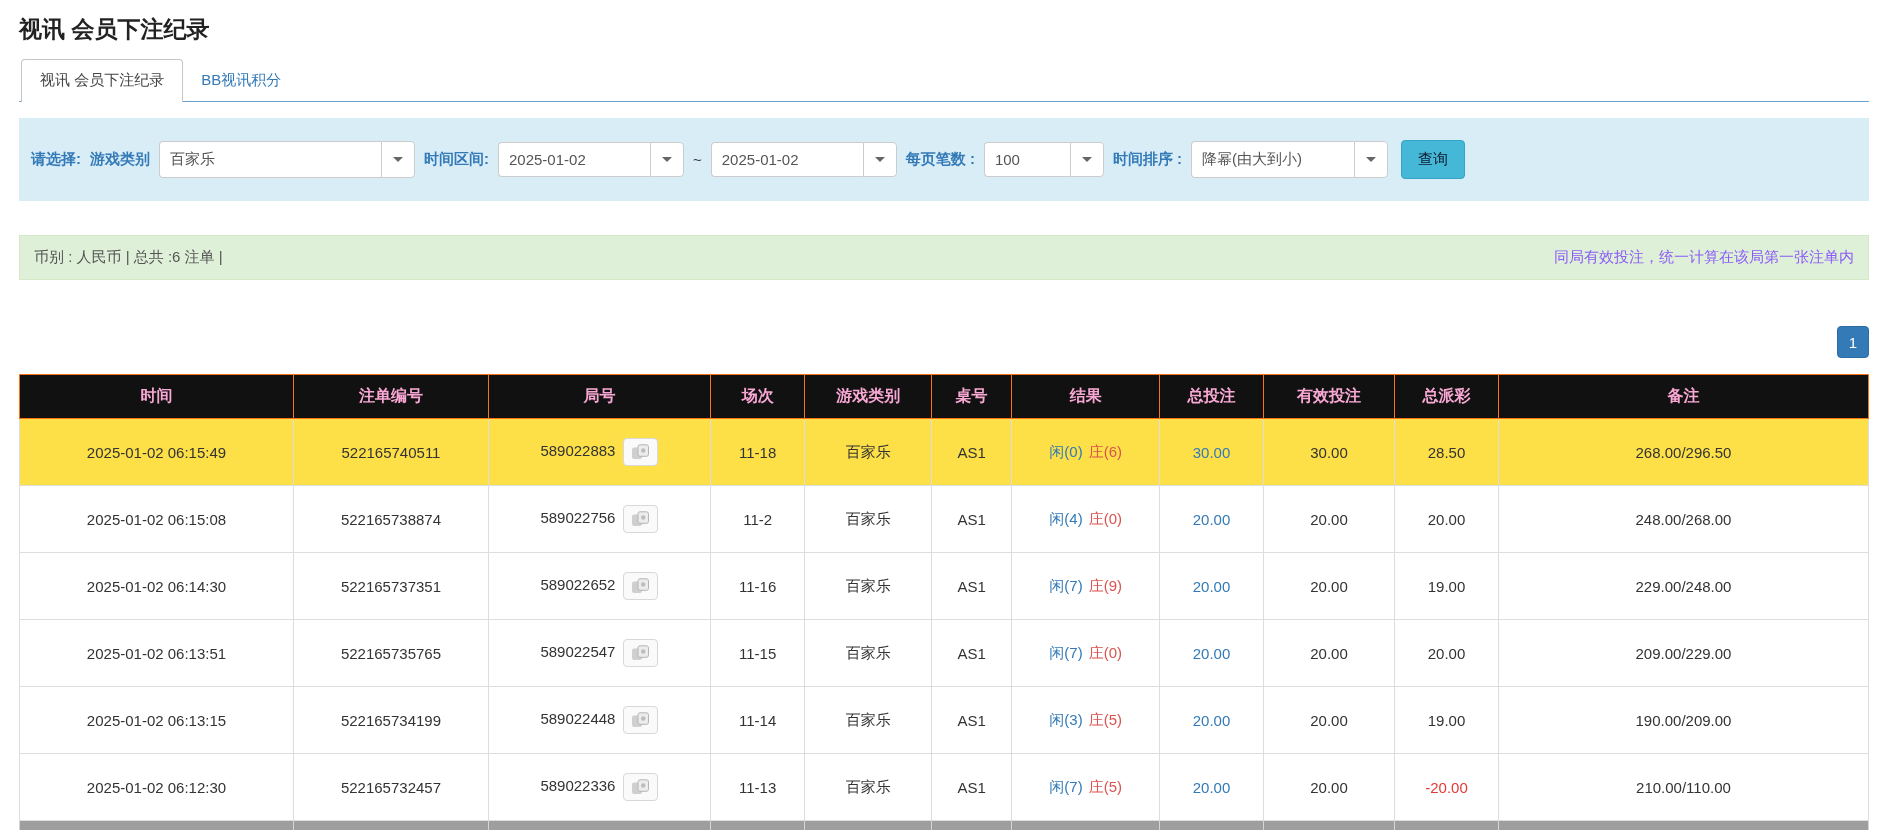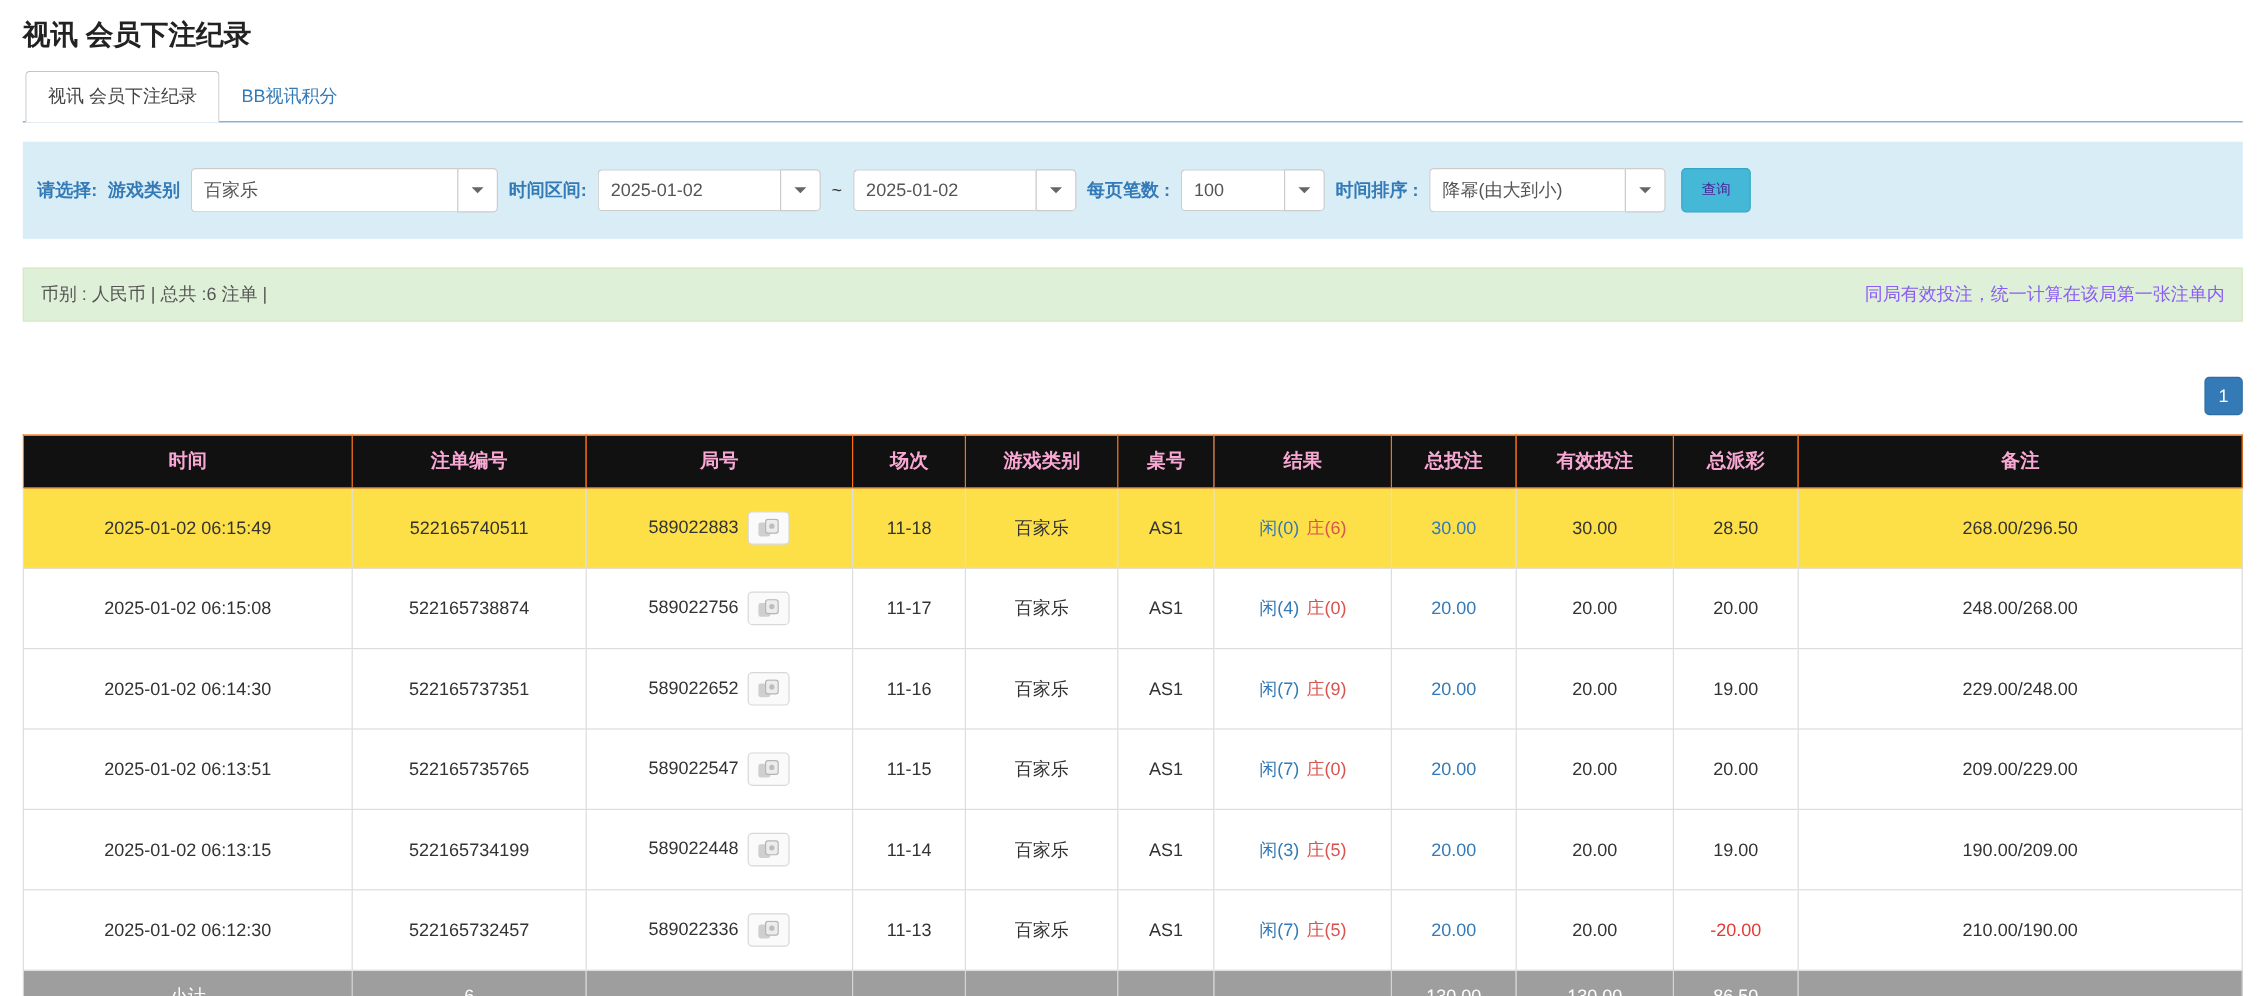--- a/index.html
+++ b/index.html
@@ -84,30 +84,30 @@
   }
   .w-datetype { width: 140px; }
   .w-game { width: 222px; }
   .w-date { width: 152px; }
   .w-pagesize { width: 86px; }
   .w-sort { width: 163px; }
   .tilde { color: #333; }
   .search-btn {
     background: #45b8d8;
     border: 1px solid #35a5c5;
-    color: #4c1d95;
-    font-size: 12px;
+    color: #0f172a;
+    font-size: 15px;
     padding: 9px 16px;
     border-radius: 4px;
     cursor: pointer;
     margin-left: 4px;
   }
   
   .summarybar {
-    margin-top: 24px;
+    margin-top: 34px;
     background: #dff0d8;
     border: 1px solid #d6e9c6;
     padding: 12px 14px;
     display: flex;
     justify-content: space-between;
     align-items: center;
     font-size: 15px;
   }
   .summary-left { color: #555; }
   .summary-notice { color: #8b5cf6; }
@@ -298,21 +298,21 @@
     <td><span>522165738874</span></td>
     <td>
       <span>589022756</span><button class="replay-btn">
             <svg width="19" height="16" viewBox="0 0 19 16">
               <rect x="1" y="3.5" width="10" height="11.5" rx="2" fill="#cfcfcf"></rect>
               <rect x="7" y="0.8" width="10.5" height="11.5" rx="2" fill="#ececec" stroke="#b5b5b5"></rect>
               <circle cx="12.2" cy="6.5" r="2.2" fill="#bdbdbd"></circle>
             </svg>
           </button>
     </td>
-    <td><span>11-17</span></td>
+    <td><span>11-2</span></td>
     <td><span>百家乐</span></td>
     <td><span>AS1</span></td>
     <td>
       <span class="player">闲(4)</span><span class="banker">庄(0)</span>
     </td>
     <td><a class="betlink">20.00</a></td>
     <td><span>20.00</span></td>
     <td><span>20.00</span></td>
     <td><span>248.00/268.00</span></td>
   </tr>
@@ -399,21 +399,21 @@
     </td>
     <td><span>11-13</span></td>
     <td><span>百家乐</span></td>
     <td><span>AS1</span></td>
     <td>
       <span class="player">闲(7)</span><span class="banker">庄(5)</span>
     </td>
     <td><a class="betlink">20.00</a></td>
     <td><span>20.00</span></td>
     <td><span class="neg">-20.00</span></td>
-    <td><span>210.00/190.00</span></td>
+    <td><span>210.00/110.00</span></td>
   </tr>
     </tbody>
   <tfoot>
     <tr class="sumrow">
       <td>小计</td>
       <td>6</td>
       <td></td>
       <td></td>
       <td></td>
       <td></td>

